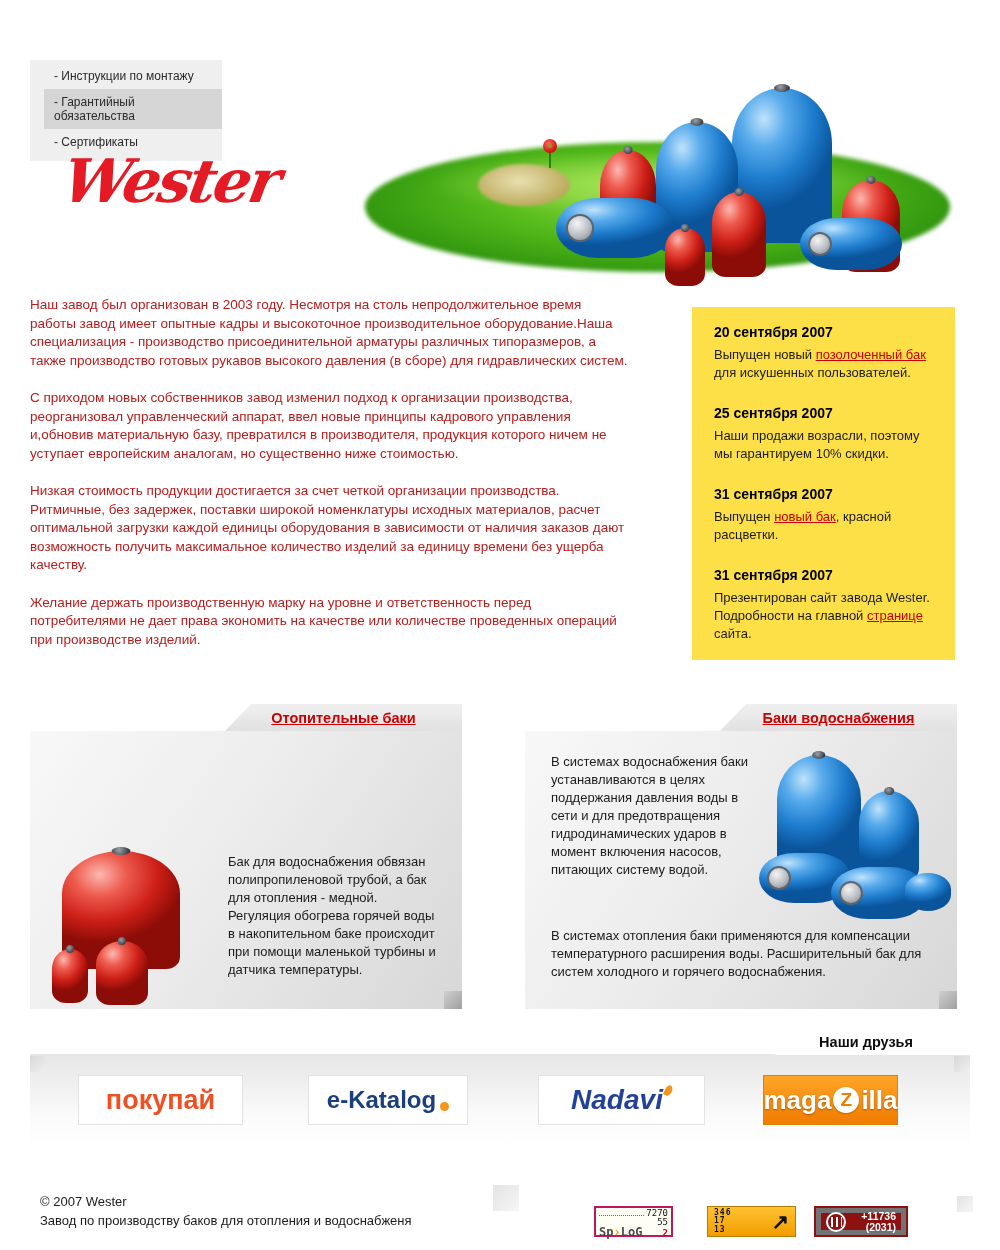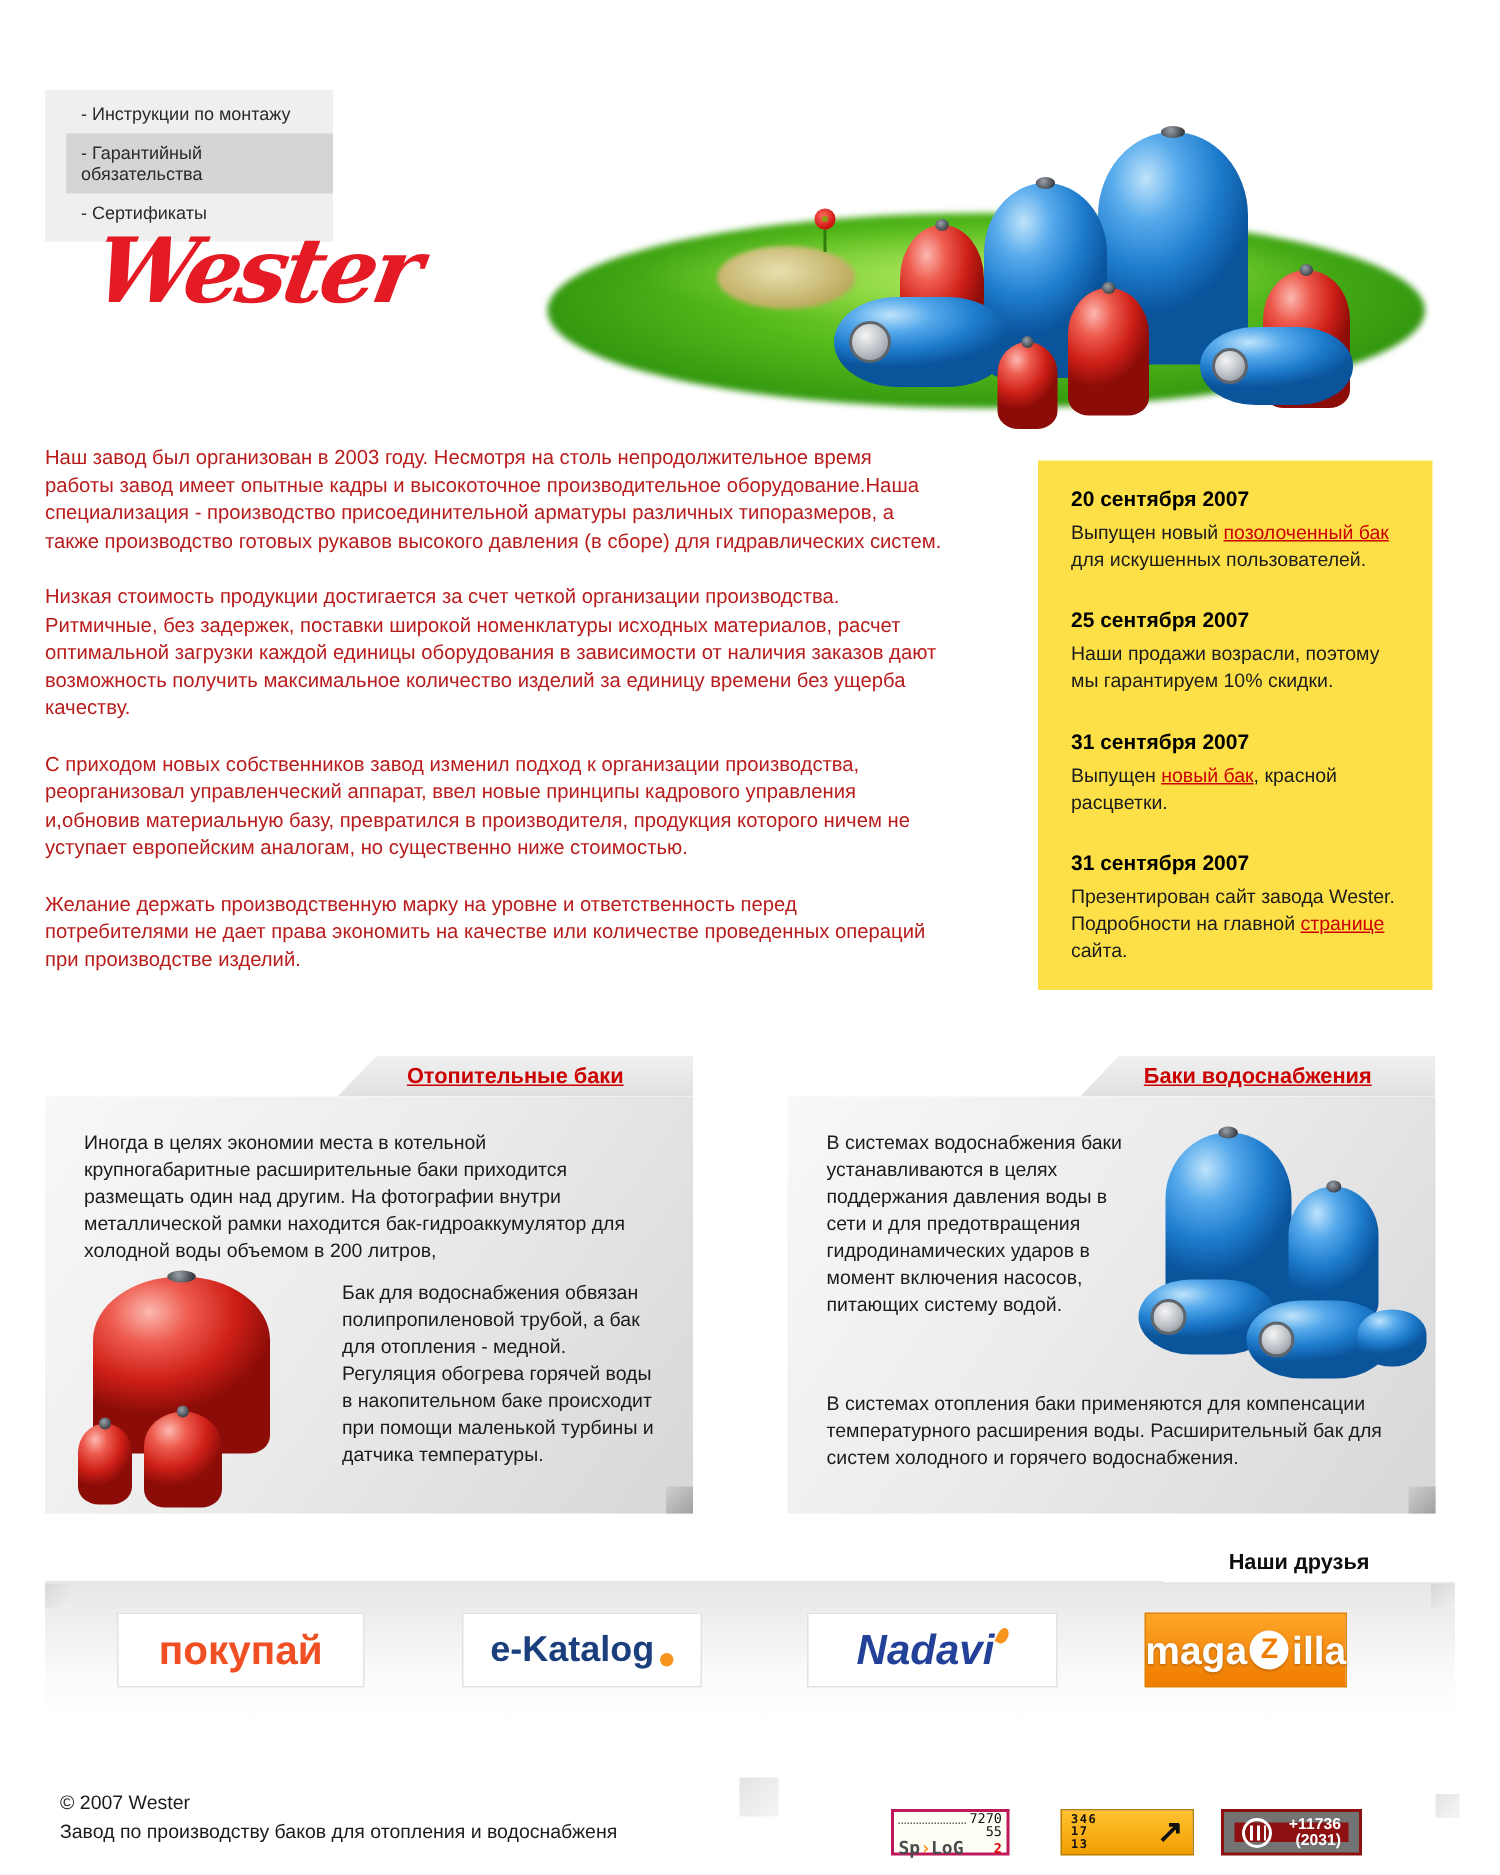--- a/index.html
+++ b/index.html
@@ -123,21 +123,21 @@
   .spy-num.red { color:#dd0000; font-weight:bold; }
   .spy-brand { font-size:12px; font-weight:bold; color:#4a4a4a; letter-spacing:0; flex:1; line-height:11px; }
   .spy-arc { color:#f7941d; font-weight:bold; }
   .badge-hotlog { left:707px; width:89px; background:linear-gradient(#ffc231, #f29d00);
              border:1px solid #b57d00; display:flex; align-items:center; justify-content:space-between;
              padding:2px 6px 2px 6px; }
   .hotlog-nums { font-family:"DejaVu Sans Mono", monospace; font-size:8px; font-weight:bold;
              color:#101010; line-height:8.5px; letter-spacing:1px; }
   .hotlog-arrow { font-size:21px; font-weight:bold; color:#101010; line-height:20px; }
   .badge-top100 { left:814px; width:94px; background:#8d1111; padding:2px; }
-  .top100-frame { width:100%; height:100%; border:7px solid #737373; box-sizing:border-box;
+  .top100-frame { width:100%; height:100%; border:5px solid #737373; box-sizing:border-box;
              display:flex; align-items:center; padding:0 5px; gap:5px; }
   .top100-circle { width:16px; height:16px; border:2px solid #fff; border-radius:50%; flex:none;
              background:repeating-linear-gradient(90deg, #fff 0 2px, transparent 2px 5px);
              background-size:11px 10px; background-position:3px 3px; background-repeat:no-repeat; }
   .top100-text { color:#fff; font-size:10.5px; font-weight:bold; text-align:right; flex:1; line-height:11px; }
 </style>
 </head>
 <body>
 
 <div id="page">
@@ -167,22 +167,22 @@
     </div>
     <div class="tank vert red" style="left:352px; top:112px; width:54px; height:85px; z-index:4;"></div>
     <div class="tank vert red" style="left:305px; top:148px; width:40px; height:58px; z-index:5;"></div>
     <div class="tank horiz blue" style="left:440px; top:138px; width:102px; height:52px; z-index:5;">
       <div class="flange" style="left:8px; top:14px; width:24px; height:24px;"></div>
     </div>
   </div>
 
   <div class="intro">
     <p>Наш завод был организован в 2003 году. Несмотря на столь непродолжительное время работы завод имеет опытные кадры и высокоточное производительное оборудование.Наша специализация - производство присоединительной арматуры различных типоразмеров, а также производство готовых рукавов высокого давления (в сборе) для гидравлических систем.</p>
+    <p>С приходом новых собственников завод изменил подход к организации производства, реорганизовал управленческий аппарат, ввел новые принципы кадрового управления и,обновив материальную базу, превратился в производителя, продукция которого ничем не уступает европейским аналогам, но существенно ниже стоимостью.</p>
     <p>Низкая стоимость продукции достигается за счет четкой организации производства. Ритмичные, без задержек, поставки широкой номенклатуры исходных материалов, расчет оптимальной загрузки каждой единицы оборудования в зависимости от наличия заказов дают возможность получить максимальное количество изделий за единицу времени без ущерба качеству.</p>
-    <p>С приходом новых собственников завод изменил подход к организации производства, реорганизовал управленческий аппарат, ввел новые принципы кадрового управления и,обновив материальную базу, превратился в производителя, продукция которого ничем не уступает европейским аналогам, но существенно ниже стоимостью.</p>
     <p>Желание держать производственную марку на уровне и ответственность перед потребителями не дает права экономить на качестве или количестве проведенных операций при производстве изделий.</p>
   </div>
 
   <div class="news">
     <div class="news-item">
       <div class="news-date">20 сентября 2007</div>
       <div class="news-body"><span>Выпущен новый </span><a class="red-link">позолоченный бак</a><span> для искушенных пользователей.</span></div>
     </div>
     <div class="news-item">
       <div class="news-date">25 сентября 2007</div>
@@ -195,21 +195,20 @@
     <div class="news-item">
       <div class="news-date">31 сентября 2007</div>
       <div class="news-body"><span>Презентирован сайт завода Wester. Подробности на главной </span><a class="red-link">странице</a><span> сайта.</span></div>
     </div>
   </div>
 
   <div class="feature-tab tab-left">
     <span class="feature-title">Отопительные баки</span>
   </div>
   <div class="feature f-left">
-    <p class="fl-p1">Иногда в целях экономии места в котельной крупногабаритные расширительные баки приходится размещать один над другим. На фотографии внутри металлической рамки находится бак-гидроаккумулятор для холодной воды объемом в 200 литров,</p>
     <div class="fl-img">
       <div class="tank vert red" style="left:12px; top:4px; width:118px; height:118px;"></div>
       <div class="tank vert red" style="left:2px; top:102px; width:36px; height:54px;"></div>
       <div class="tank vert red" style="left:46px; top:94px; width:52px; height:64px;"></div>
     </div>
     <p class="fl-p2">Бак для водоснабжения обвязан полипропиленовой трубой, а бак для отопления - медной. Регуляция обогрева горячей воды в накопительном баке происходит при помощи маленькой турбины и датчика температуры.</p>
     <div class="corner-chip"></div>
   </div>
 
   <div class="feature-tab tab-right">

